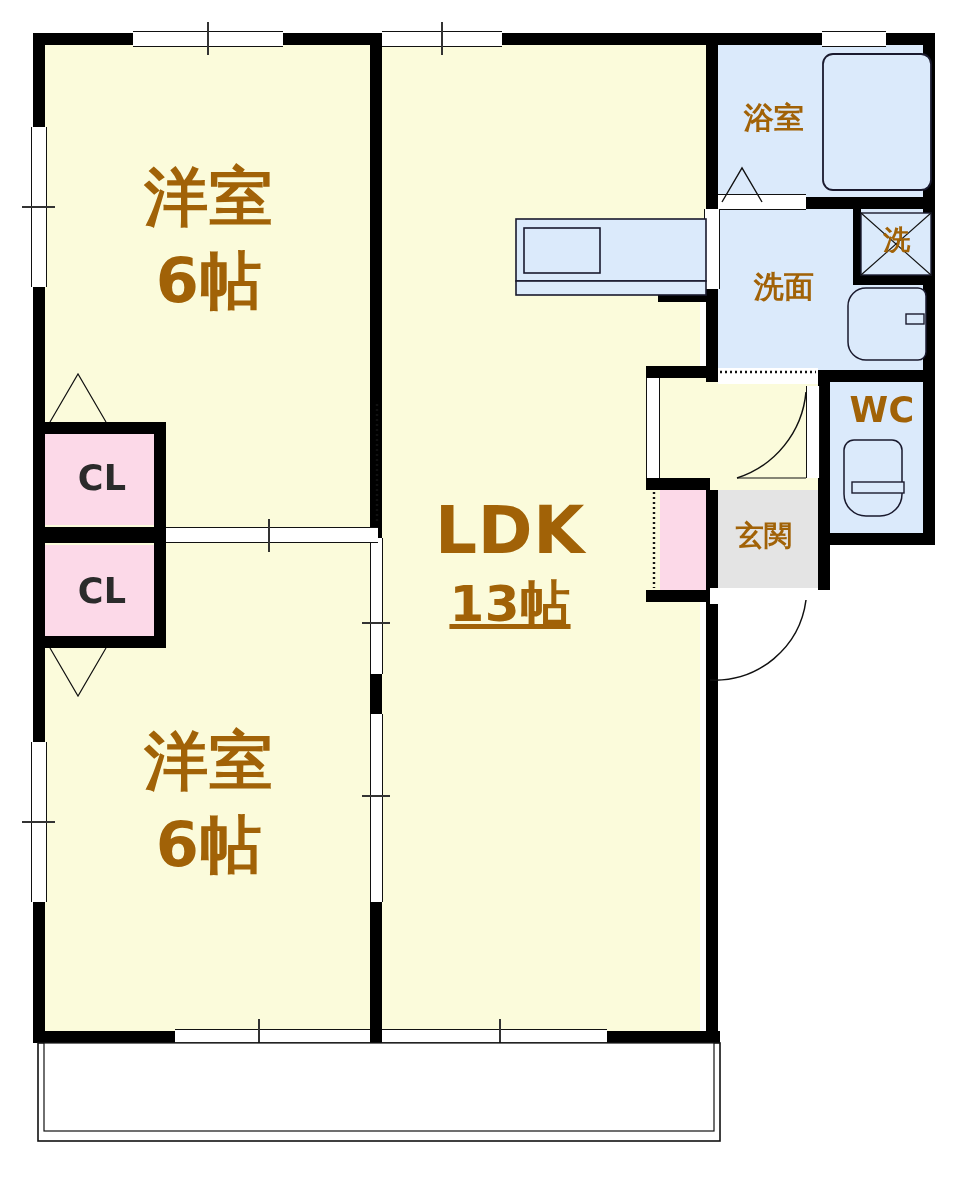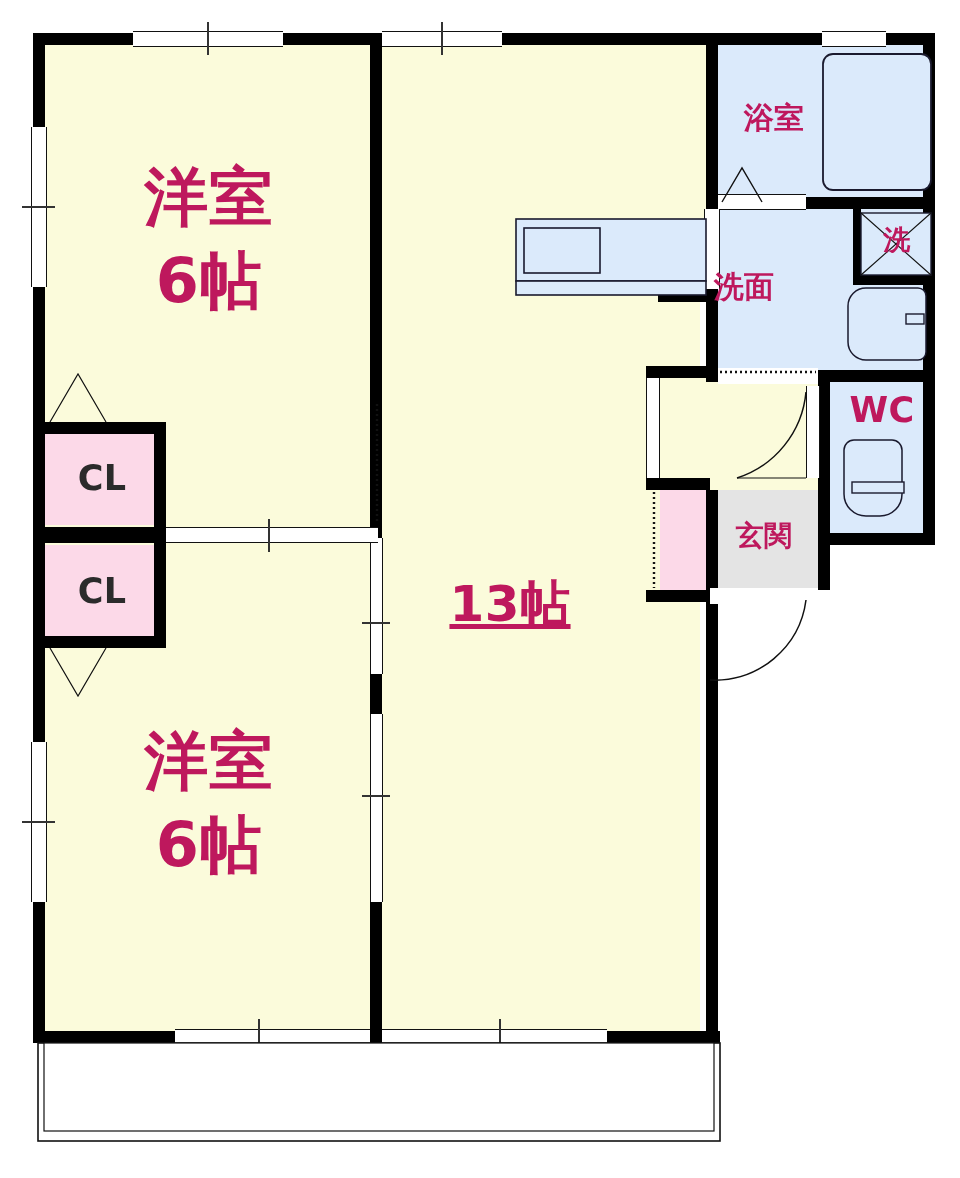--- a/index.html
+++ b/index.html
@@ -16,21 +16,21 @@
   #plan {
     position: absolute;
     left: 0; top: 0;
     width: 960px; height: 1178px;
   }
   .room { position: absolute; }
   .wall { position: absolute; background: #000000; }
   .white { position: absolute; background: #ffffff; }
   .label {
     position: absolute;
-    color: #be185d;
+    color: #a16207;
     font-weight: bold;
     text-align: center;
     white-space: nowrap;
     line-height: 1.05;
     letter-spacing: 0.01em;
   }
   .fill-tatami { background: #fbfbdb; }
   .fill-water  { background: #dbeafb; }
   .fill-closet { background: #fcd9e8; }
   .fill-genkan { background: #e4e4e4; }
@@ -237,25 +237,26 @@
       <rect x="44" y="1043" width="670" height="88" fill="#ffffff" stroke="#111" stroke-width="1.2"></rect>
     </g>
   </svg>
 
   <div class="label" style="left:104px; top:164px; width:210px; font-size:64px;">洋室</div>
   <div class="label" style="left:104px; top:248px; width:210px; font-size:62px;">6帖</div>
 
   <div class="label" style="left:104px; top:728px; width:210px; font-size:64px;">洋室</div>
   <div class="label" style="left:104px; top:812px; width:210px; font-size:62px;">6帖</div>
 
+  <div class="label" style="left:400px; top:496px; width:220px; font-size:66px;">LDK</div>
   <div class="label" style="left:400px; top:578px; width:220px; font-size:50px;text-decoration:underline;">13帖</div>
 
   <div class="label" style="left:722px; top:102px; width:104px; font-size:30px;">浴室</div>
 
-  <div class="label" style="left:688px; top:271px; width:112px; font-size:30px;">洗面</div>
+  <div class="label" style="left:728px; top:271px; width:112px; font-size:30px;">洗面</div>
 
   <div class="label" style="left:868px; top:226px; width:58px; font-size:27px;">洗</div>
 
   <div class="label" style="left:836px; top:392px; width:92px; font-size:35px; font-weight:bold;">WC</div>
 
   <div class="label" style="left:714px; top:521px; width:100px; font-size:28px;">玄関</div>
 
   <div class="label" style="left:50px; top:460px; width:104px; font-size:35px; color:#2b2b2b;">CL</div>
   <div class="label" style="left:50px; top:573px; width:104px; font-size:35px; color:#2b2b2b;">CL</div>
 

